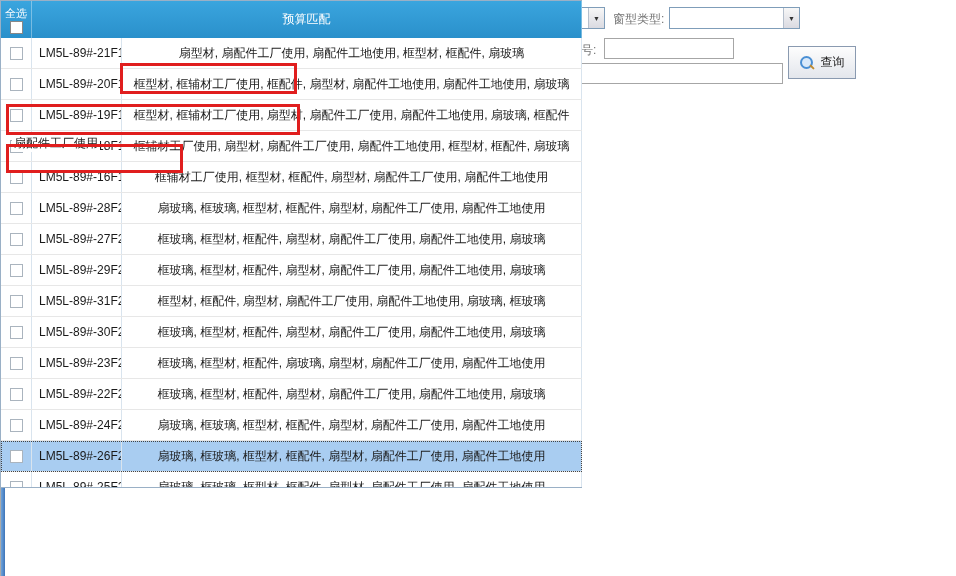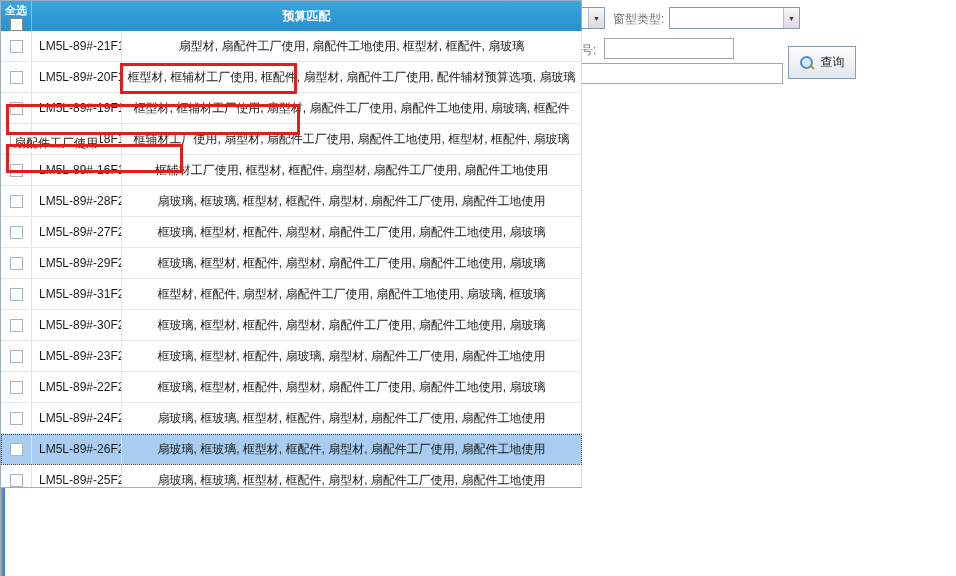--- a/index.html
+++ b/index.html
@@ -115,21 +115,21 @@
     border:1px solid #8a9ab0; background:linear-gradient(#fdfdfd,#e3e6ec); }
   .ic-search { position:relative; width:14px; height:14px; }
   .ic-search::before { content:""; position:absolute; left:0; top:0; width:9px; height:9px;
     border:2px solid #4a8fd4; border-radius:50%; background:#d9e9fa; }
   .ic-search::after { content:""; position:absolute; left:9px; top:10px; width:6px; height:2px;
     background:#c08a2e; transform:rotate(45deg); border-radius:1px; }
 
   
   .rtable { left:374; top:88; width:582px; height:488px; border:1px solid #9ab0c6;
     border-right:none; background:#fff; overflow:hidden; }
-  .rhead { display:flex; height:30px; background:linear-gradient(#3aa5de,#2a90cb); color:#fff;font-weight:bold; }
+  .rhead { display:flex; height:37px; background:linear-gradient(#3aa5de,#2a90cb); color:#fff; }
   .rhead > div { display:flex; align-items:center; justify-content:center;
     border-right:1px solid rgba(255,255,255,.35); overflow:hidden; white-space:nowrap; }
   .rh-sel { width:31px; flex-direction:column; justify-content:flex-start; padding-top:1px; }
   .rh-win { width:90px; }
   .rh-content { flex:1; }
   .rrow { display:flex; height:31px; align-items:center; border-bottom:1px solid #e7e7e7;
     background:#fff; }
   .rrow.sel { background:#a9cdf1; outline:1px dotted #444; outline-offset:-1px; }
   .rrow > div { display:flex; align-items:center; height:100%; overflow:hidden;
     white-space:nowrap; border-right:1px solid #d9e4ee; }
@@ -386,21 +386,21 @@
             <span class="cbx row-cb"></span>
           </div>
           <div class="rc-win">LM5L-89#-21F19</div>
           <div class="rc-content">扇型材, 扇配件工厂使用, 扇配件工地使用, 框型材, 框配件, 扇玻璃</div>
         </div>
         <div class="rrow">
           <div class="rc-sel">
             <span class="cbx row-cb"></span>
           </div>
           <div class="rc-win">LM5L-89#-20F18</div>
-          <div class="rc-content">框型材, 框辅材工厂使用, 框配件, 扇型材, 扇配件工厂使用, 配件辅材预算选项, 扇玻璃</div>
+          <div class="rc-content">框型材, 框辅材工厂使用, 框配件, 扇型材, 扇配件工地使用, 扇配件工地使用, 扇玻璃</div>
         </div>
         <div class="rrow">
           <div class="rc-sel">
             <span class="cbx row-cb"></span>
           </div>
           <div class="rc-win">LM5L-89#-19F17</div>
           <div class="rc-content">框型材, 框辅材工厂使用, 扇型材, 扇配件工厂使用, 扇配件工地使用, 扇玻璃, 框配件</div>
         </div>
         <div class="rrow">
           <div class="rc-sel">

